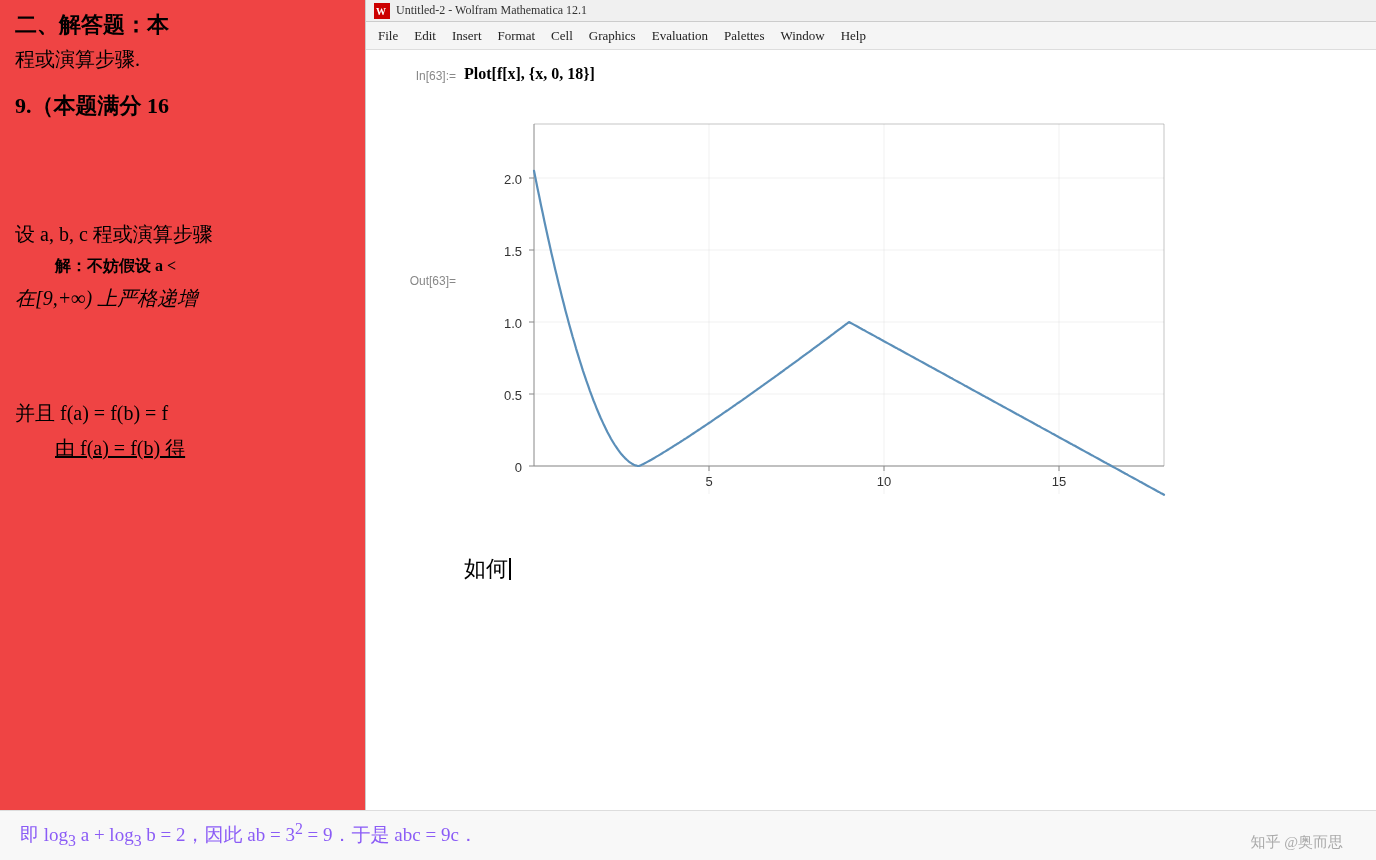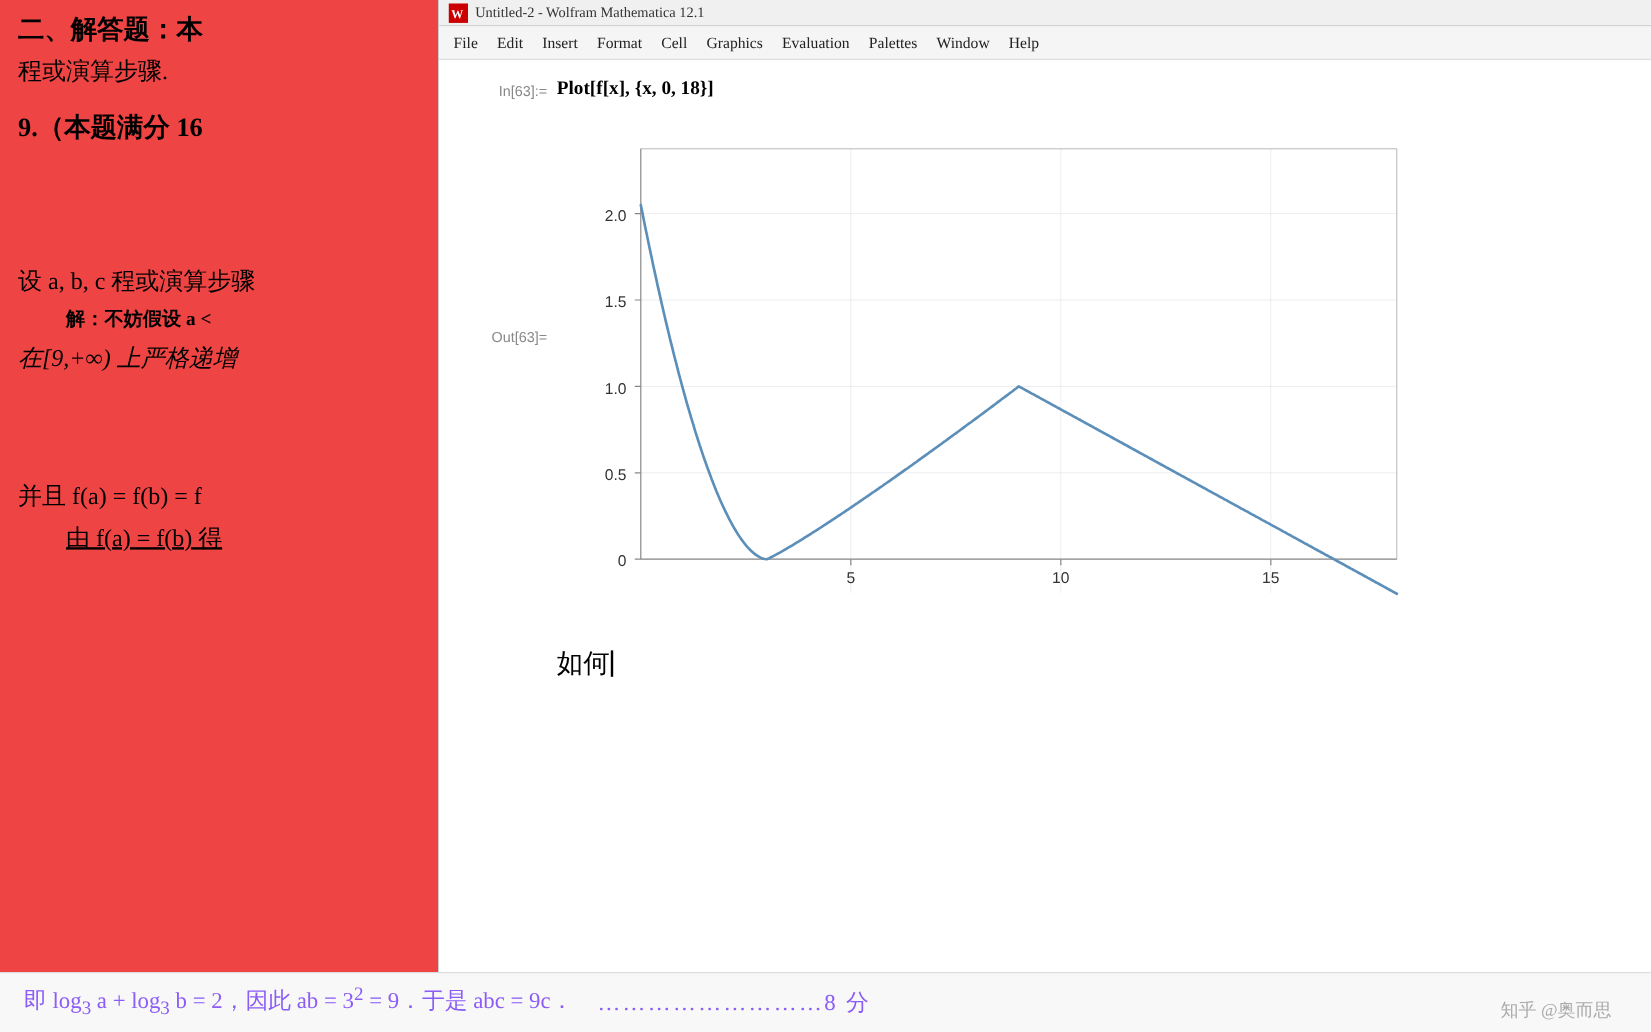--- a/index.html
+++ b/index.html
@@ -172,21 +172,21 @@
     }
 
     .plot-area {
       position: relative;
       width: 740px;
       height: 430px;
     }
 
     
     .text-input-area {
-      margin-top: 4px;
+      margin-top: 20px;
       margin-left: 78px;
       font-size: 22px;
       color: #000;
       display: flex;
       align-items: center;
     }
     .cursor-bar {
       display: inline-block;
       width: 2px;
       height: 22px;
@@ -341,15 +341,14 @@
     <div class="text-input-area">
       <span>如何</span>
       <span class="cursor-bar"></span>
     </div>
 
   </div>
 </div>
 
 <div class="bottom-bar">
   <span class="bottom-text">即 log<sub>3</sub> a + log<sub>3</sub> b = 2，因此 ab = 3<sup>2</sup> = 9．于是 abc = 9c．</span>
-  <span class="bottom-text" style="margin-left: 20px; letter-spacing: 2px;">………………………8 分</span>
   <div class="watermark">知乎 @奥而思</div>
 </div>
 
 </body></html>

